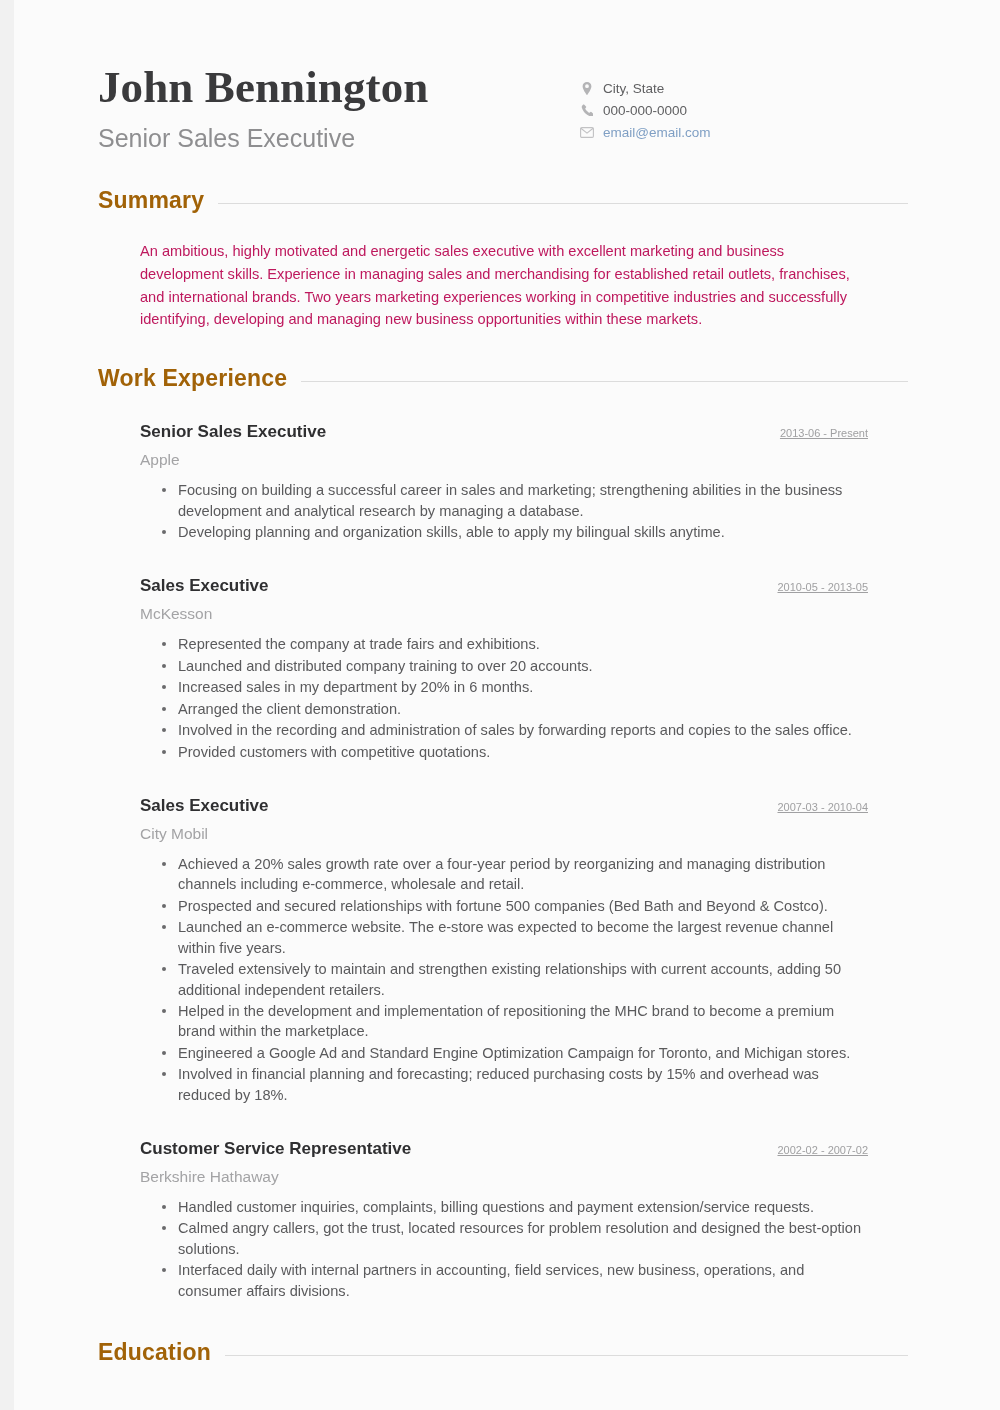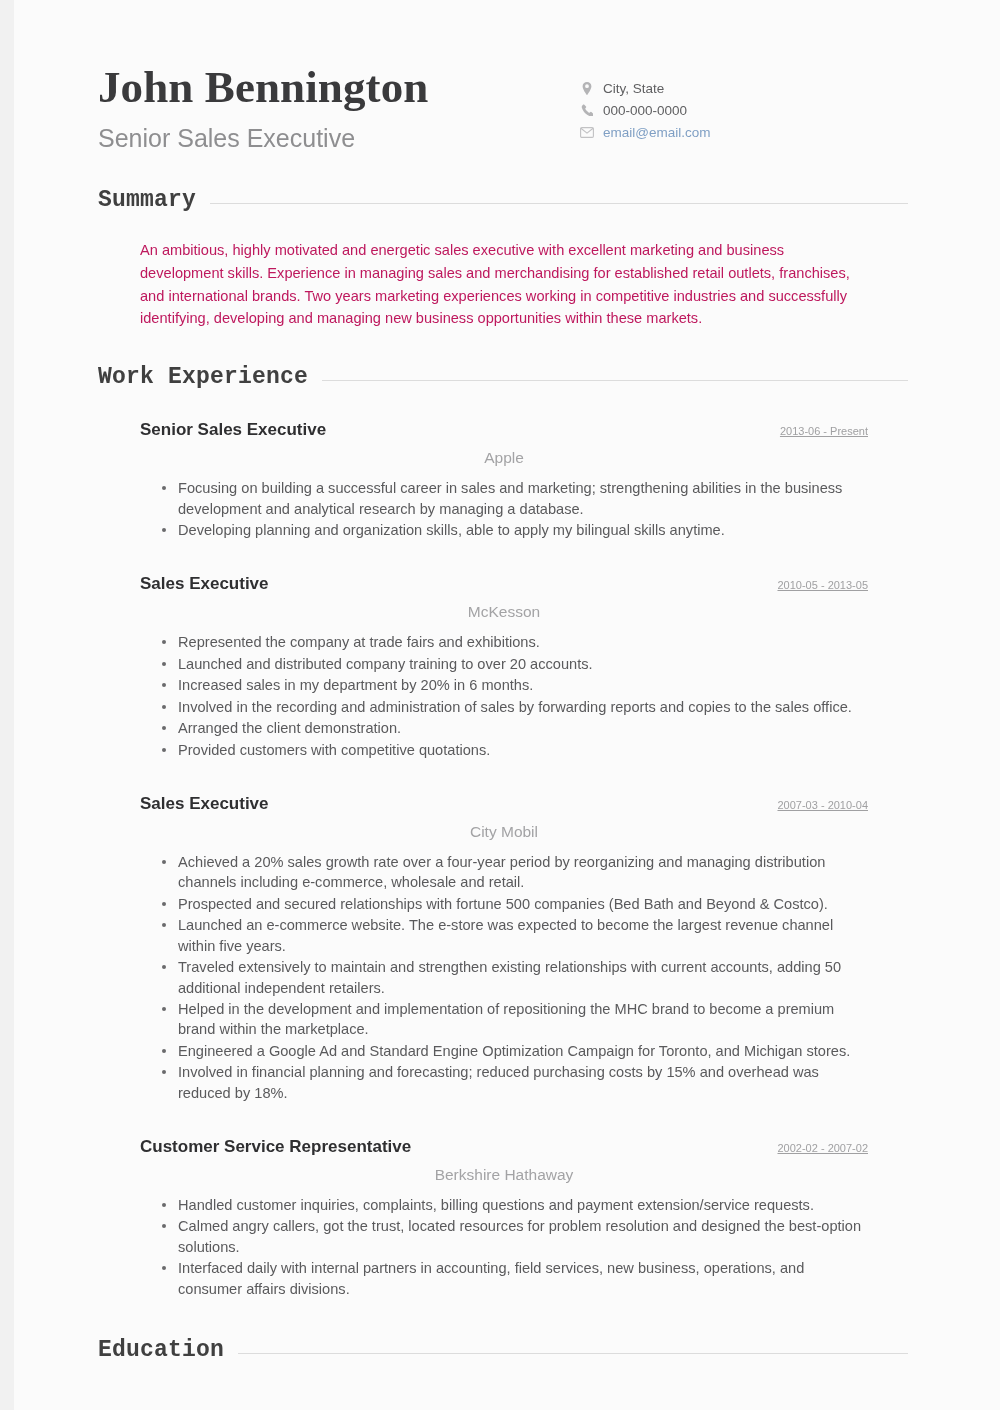--- a/index.html
+++ b/index.html
@@ -78,24 +78,24 @@
   .contact-row.email .txt { color: #7f9fc4; }
 
   
   .section { margin-top: 34px; }
   .section-head {
     display: flex;
     align-items: center;
     gap: 14px;
   }
   .section-title {
-    font-family: Liberation Mono, monospace;
+    font-family: Liberation Sans, sans-serif;
     font-weight: bold;
     font-size: 23px;
-    color: #404040;
+    color: #a16207;
     white-space: nowrap;
     letter-spacing: 0.2px;
   }
   .section-rule {
     flex: 1;
     height: 1px;
     background: #dcdcdc;
     position: relative;
     top: 3px;
   }
@@ -127,21 +127,20 @@
     font-size: 11px;
     color: #a0a0a2;
     white-space: nowrap;
     padding-left: 20px;
     text-decoration: underline;
   }
   .job-company {
     margin-top: 9px;
     font-size: 15.5px;
     color: #a3a3a5;
-    text-align: center;
   }
   ul.bullets {
     margin: 11px 0 0 0;
     padding-left: 22px;
     list-style: none;
   }
   ul.bullets li {
     position: relative;
     font-size: 14.6px;
     line-height: 1.40;
@@ -234,22 +233,22 @@
         <div class="job">
           <div class="job-head">
             <div class="job-title">Sales Executive</div>
             <div class="job-dates">2010-05 - 2013-05</div>
           </div>
           <div class="job-company">McKesson</div>
           <ul class="bullets">
             <li>Represented the company at trade fairs and exhibitions.</li>
             <li>Launched and distributed company training to over 20 accounts.</li>
             <li>Increased sales in my department by 20% in 6 months.</li>
+            <li>Arranged the client demonstration.</li>
             <li>Involved in the recording and administration of sales by forwarding reports and copies to the sales office.</li>
-            <li>Arranged the client demonstration.</li>
             <li>Provided customers with competitive quotations.</li>
           </ul>
         </div>
         <div class="job">
           <div class="job-head">
             <div class="job-title">Sales Executive</div>
             <div class="job-dates">2007-03 - 2010-04</div>
           </div>
           <div class="job-company">City Mobil</div>
           <ul class="bullets">

